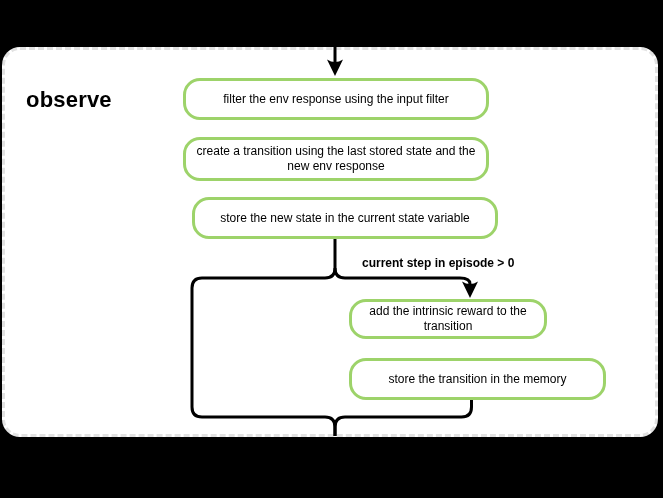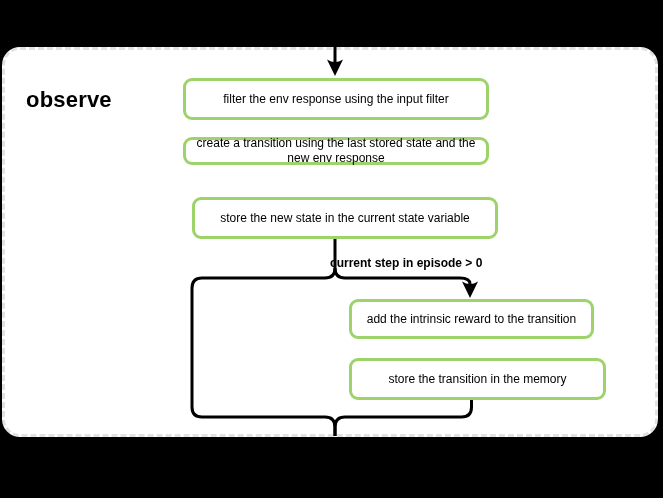--- a/index.html
+++ b/index.html
@@ -32,33 +32,33 @@
   svg.connectors path.wire {
     fill:none; stroke:var(--line); stroke-width:3px;
   }
   svg.connectors path.head {
     fill:var(--line); stroke:none;
   }
   .node {
     position:absolute;
     background:var(--node-bg);
     border:3px solid var(--node-border);
-    border-radius:9px;
+    border-radius:17px;
     display:flex; align-items:center; justify-content:center;
     text-align:center;
     font-size:12px; line-height:1.25; color:var(--text);
     padding:2px 3px;
   }
   .node-1 { left:183px; top:78px;  width:306px; height:42px; }
-  .node-2 { left:183px; top:137px; width:306px; height:28px; }
+  .node-2 { left:183px; top:137px; width:306px; height:44px; }
   .node-3 { left:192px; top:197px; width:306px; height:42px; }
-  .node-4 { left:349px; top:299px; width:245px; height:40px;align-items:center; }
+  .node-4 { left:349px; top:299px; width:198px; height:40px;align-items:center; }
   .node-5 { left:349px; top:358px; width:257px; height:42px; }
   .condition-label {
-    position:absolute; left:330px; top:256px;
+    position:absolute; left:362px; top:256px;
     font-size:12px; font-weight:bold; color:var(--text);
     white-space:nowrap;
   }
 </style>
 </head>
 <body>
 
 <div class="container"></div>
 
 <div class="title">observe</div>

